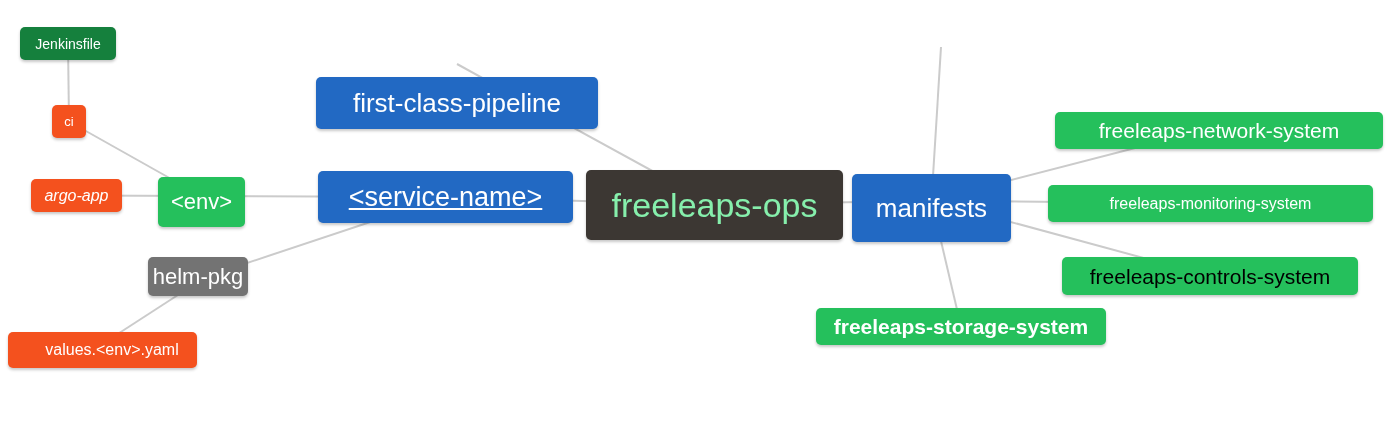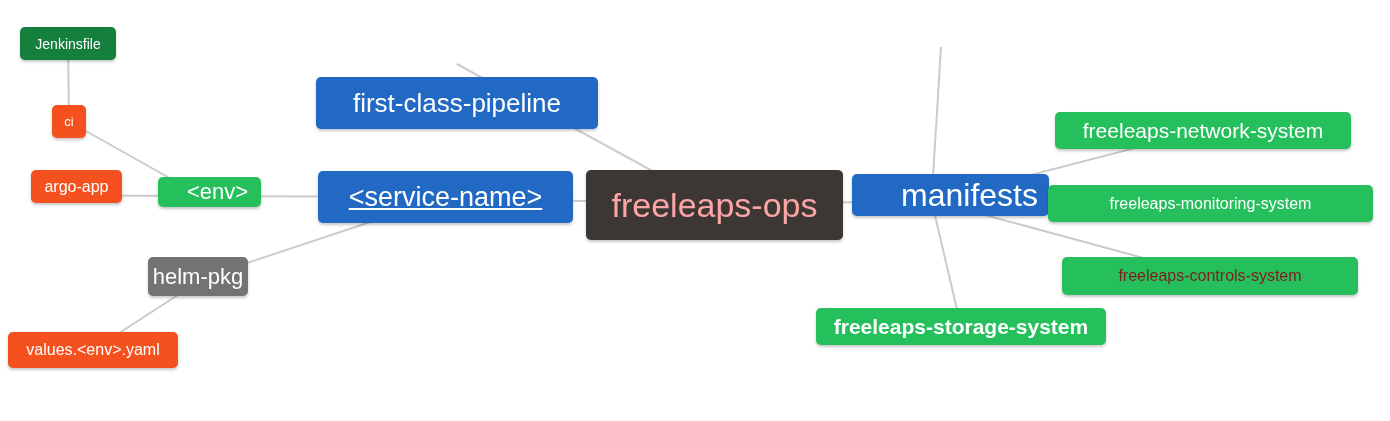--- a/index.html
+++ b/index.html
@@ -50,27 +50,27 @@
       <line x1="445.5" y1="197" x2="714.5" y2="205" stroke="#cbcbcb" stroke-width="2"></line>
       <line x1="457" y1="64" x2="714.5" y2="205" stroke="#cbcbcb" stroke-width="2"></line>
       <line x1="714.5" y1="205" x2="931.5" y2="200.5" stroke="#cbcbcb" stroke-width="2"></line>
       <line x1="931.5" y1="200.5" x2="941" y2="47" stroke="#cbcbcb" stroke-width="2"></line>
       <line x1="931.5" y1="200.5" x2="1203" y2="130.5" stroke="#cbcbcb" stroke-width="2"></line>
       <line x1="931.5" y1="200.5" x2="1210.5" y2="203.5" stroke="#cbcbcb" stroke-width="2"></line>
       <line x1="931.5" y1="200.5" x2="1210" y2="276" stroke="#cbcbcb" stroke-width="2"></line>
       <line x1="931.5" y1="200.5" x2="961" y2="326.5" stroke="#cbcbcb" stroke-width="2"></line>
     </svg>
 
-<div class="node" style="left: 586px; top: 170px; width: 257px; height: 70px; background: rgb(60, 55, 51); color: #fca5a5; font-size: 34px;">freeleaps-ops</div>
+<div class="node" style="left: 586px; top: 170px; width: 257px; height: 70px; background: rgb(60, 55, 51); color: #86efac; font-size: 34px;">freeleaps-ops</div>
     <div class="node" style="left: 318px; top: 171px; width: 255px; height: 52px; background: rgb(34, 105, 195); color: rgb(255, 255, 255); font-size: 27px; text-decoration: underline;">&lt;service-name&gt;</div>
     <div class="node" style="left: 316px; top: 38px; width: 282px; height: 52px; background: rgb(34, 105, 195); color: rgb(255, 255, 255); font-size: 26px; margin-top: 39px;">first-class-pipeline</div>
-    <div class="node" style="left: 852px; top: 174px; width: 159px; height: 42px; background: rgb(34, 105, 195); color: rgb(255, 255, 255); font-size: 32px; padding-left: 38px;">manifests</div>
-    <div class="node" style="left: 158px; top: 177px; width: 87px; height: 30px; background: rgb(37, 192, 92); color: rgb(255, 255, 255); font-size: 22px; padding-left: 16px;">&lt;env&gt;</div>
+    <div class="node" style="left: 852px; top: 174px; width: 159px; height: 68px; background: rgb(34, 105, 195); color: rgb(255, 255, 255); font-size: 26px;">manifests</div>
+    <div class="node" style="left: 158px; top: 177px; width: 87px; height: 50px; background: rgb(37, 192, 92); color: rgb(255, 255, 255); font-size: 22px;">&lt;env&gt;</div>
     <div class="node" style="left: 148px; top: 257px; width: 100px; height: 39px; background: #737373; color: rgb(255, 255, 255); font-size: 22px;">helm-pkg</div>
     <div class="node" style="left: 52px; top: 105px; width: 34px; height: 33px; background: rgb(244, 81, 30); color: rgb(255, 255, 255); font-size: 13px;">ci</div>
-    <div class="node" style="left: 31px; top: 170px; width: 91px; height: 33px; background: rgb(244, 81, 30); color: rgb(255, 255, 255); font-size: 16px;">argo-app</div>
-    <div class="node" style="left: 8px; top: 332px; width: 170px; height: 36px; background: rgb(244, 81, 30); color: rgb(255, 255, 255); font-size: 16px;">values.&lt;env&gt;.yaml</div>
+    <div class="node" style="left: 31px; top: 179px; width: 91px; height: 33px; background: rgb(244, 81, 30); color: rgb(255, 255, 255); font-size: 16px; font-style: italic;">argo-app</div>
+    <div class="node" style="left: 8px; top: 332px; width: 170px; height: 36px; background: rgb(244, 81, 30); color: rgb(255, 255, 255); font-size: 16px; padding-left: 19px;">values.&lt;env&gt;.yaml</div>
     <div class="node" style="left: 20px; top: 27px; width: 96px; height: 33px; background: #15803d; color: rgb(255, 255, 255); font-size: 14px;">Jenkinsfile</div>
-    <div class="node" style="left: 1055px; top: 112px; width: 296px; height: 37px; background: rgb(37, 192, 92); color: rgb(255, 255, 255); font-size: 21px;">freeleaps-network-system</div>
+    <div class="node" style="left: 1055px; top: 112px; width: 328px; height: 37px; background: rgb(37, 192, 92); color: rgb(255, 255, 255); font-size: 21px;">freeleaps-network-system</div>
     <div class="node" style="left: 1048px; top: 185px; width: 325px; height: 37px; background: rgb(37, 192, 92); color: rgb(255, 255, 255); font-size: 16px;">freeleaps-monitoring-system</div>
-    <div class="node" style="left: 1062px; top: 257px; width: 296px; height: 38px; background: rgb(37, 192, 92); color: #7f1d1d; font-size: 16px;">freeleaps-controls-system</div>
+    <div class="node" style="left: 1062px; top: 257px; width: 296px; height: 38px; background: rgb(37, 192, 92); color: #000000; font-size: 21px;">freeleaps-controls-system</div>
     <div class="node" style="left: 816px; top: 308px; width: 290px; height: 37px; background: rgb(37, 192, 92); color: rgb(255, 255, 255); font-size: 21px; font-weight: bold;">freeleaps-storage-system</div>
   </div>
 
 </body></html>

